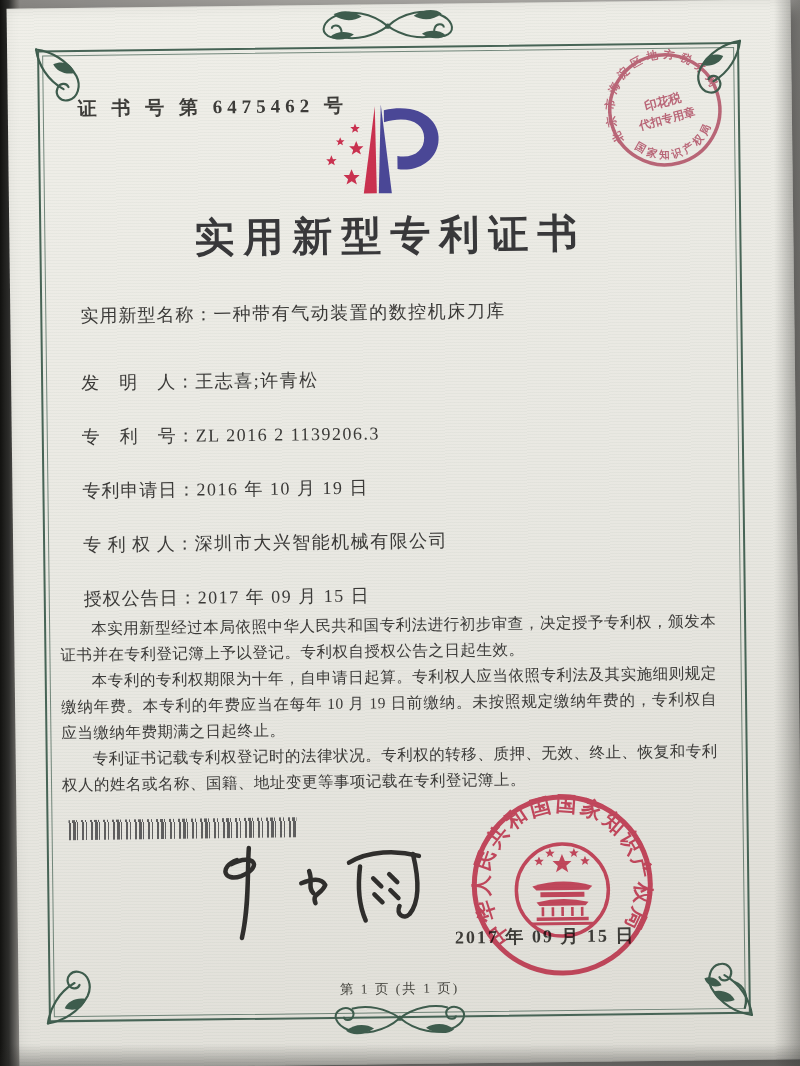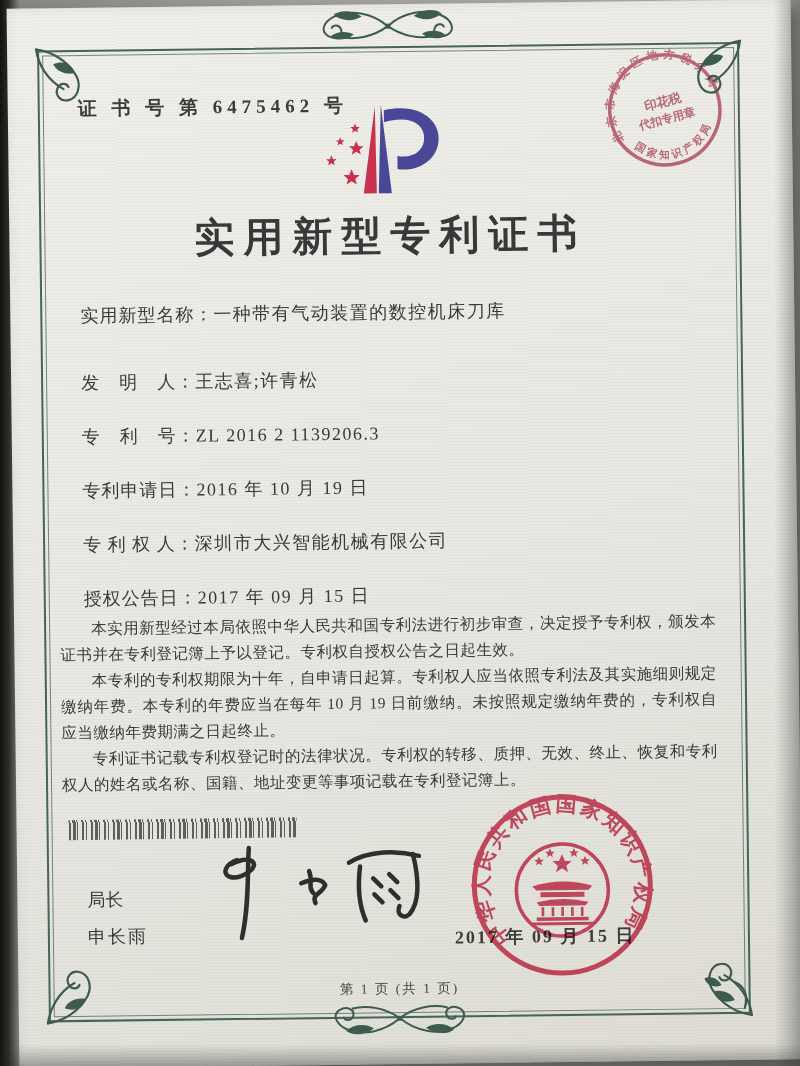--- a/index.html
+++ b/index.html
@@ -208,24 +208,20 @@
     </div>
 
     <div class="paras">
       <p>本实用新型经过本局依照中华人民共和国专利法进行初步审查，决定授予专利权，颁发本证书并在专利登记簿上予以登记。专利权自授权公告之日起生效。</p>
       <p>本专利的专利权期限为十年，自申请日起算。专利权人应当依照专利法及其实施细则规定缴纳年费。本专利的年费应当在每年 10 月 19 日前缴纳。未按照规定缴纳年费的，专利权自应当缴纳年费期满之日起终止。</p>
       <p>专利证书记载专利权登记时的法律状况。专利权的转移、质押、无效、终止、恢复和专利权人的姓名或名称、国籍、地址变更等事项记载在专利登记簿上。</p>
     </div>
 
     <div class="barcode"></div>
 
-    <div class="issuer">
-      <div>局长</div>
-      <div class="name">申长雨</div>
-    </div>
 
     <svg class="signature" width="235" height="100" viewBox="0 0 235 100">
       <g stroke="#2f2e2c" stroke-width="4.5" fill="none" stroke-linecap="round" stroke-linejoin="round">
         <path d="M34,22 C58,10 66,26 44,34 C26,40 22,24 40,18"></path>
         <path d="M52,6 C50,30 52,62 44,96"></path>
         <path d="M112,30 C116,40 110,46 116,52"></path>
         <path d="M104,42 C114,38 124,36 128,44 C124,54 114,52 118,62"></path>
         <path d="M152,22 C172,10 200,10 222,16"></path>
         <path d="M163,26 C160,48 162,66 168,80"></path>
         <path d="M216,14 C222,40 222,62 212,74 C206,80 198,74 202,66"></path>

